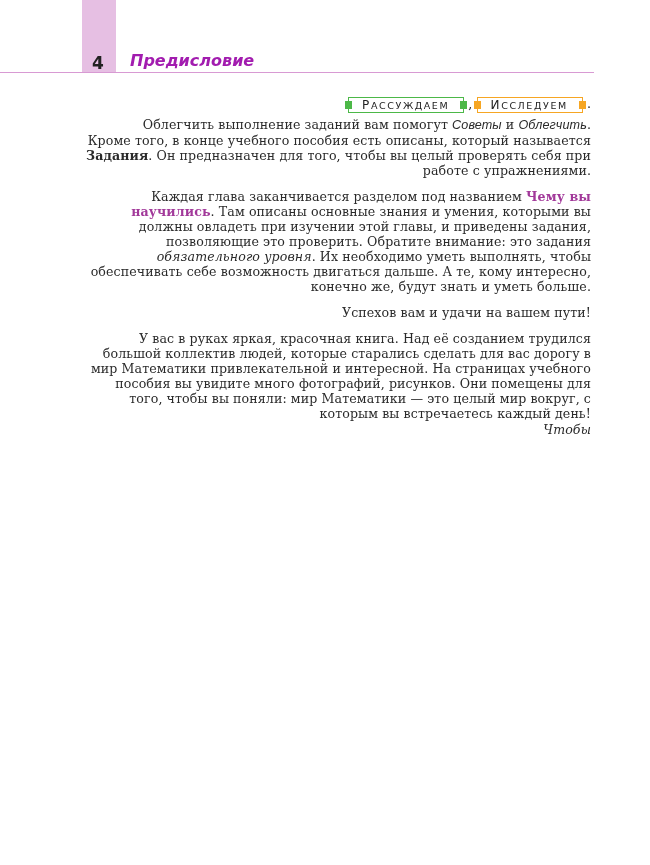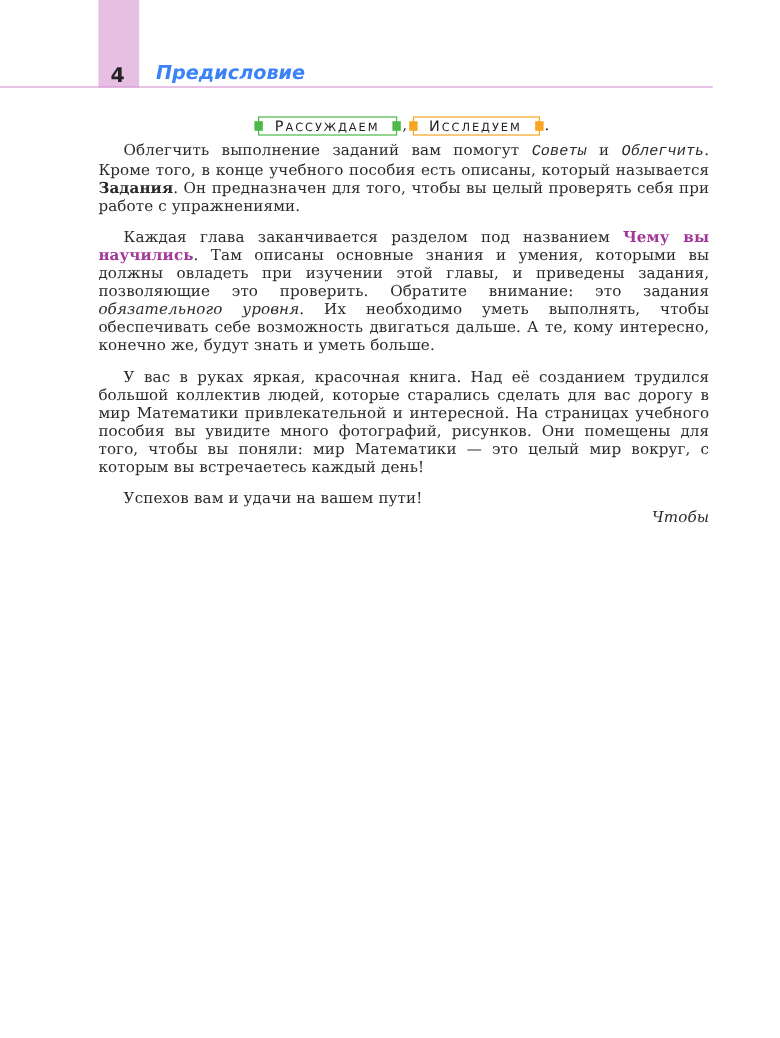--- a/index.html
+++ b/index.html
@@ -33,21 +33,21 @@
       color: #222;
     }
     .section-title {
       position: absolute;
       left: 130px;
       top: 51px;
       font-family: "DejaVu Sans", sans-serif;
       font-style: italic;
       font-weight: bold;
       font-size: 16px;
-      color: #3b82f6;
+      color: #a21caf;
       text-align: center;
     }
     .header-rule {
       position: absolute;
       left: 0;
       top: 72px;
       width: 594px;
       height: 1px;
       background: #d89ad3;
     }
@@ -57,20 +57,21 @@
       top: 92px;
       width: 509px;
       font-size: 12.6px;
       line-height: 15px;
       letter-spacing: 0.1px;
       text-align: justify;
     }
     .content p {
       margin: 0;
       text-indent: 21px;
+      text-align: right;
     }
     .gap { margin-top: 11px !important; }
     .badge {
       display: inline-block;
       font-family: "DejaVu Sans", sans-serif;
       font-weight: bold;
       color: #fff;
       font-size: 12px;
       line-height: 16px;
       height: 16px;
@@ -114,21 +115,21 @@
     .heading-tag .sq-r { right: -4px; }
     .tag-green { border-color: #4cb848; }
     .tag-green .sq { background: #4cb848; }
     .tag-orange { border-color: #f6a623; }
     .tag-orange .sq { background: #f6a623; }
     .purple-bold {
       color: #a2399a;
       font-weight: bold;
     }
     .sans-italic {
-      font-family: Liberation Mono, monospace;
+      font-family: Liberation Sans, sans-serif;
       font-style: italic;
     }
     .authors {
       text-align: right;
       text-indent: 0 !important;
       font-style: italic;
       margin-top: 1px !important;
     }
   </style>
 </head>
@@ -143,18 +144,18 @@
 
 
 
 
   <p class="headings-line"><span class="heading-tag tag-green"><span class="sq sq-l"></span><span class="cap">Р</span><span>АССУЖДАЕМ</span><span class="sq sq-r"></span></span><span> , </span><span class="heading-tag tag-orange"><span class="sq sq-l"></span><span class="cap">И</span><span>ССЛЕДУЕМ</span><span class="sq sq-r"></span></span><span> .</span></p>
 
   <p><span>Облегчить выполнение заданий вам помогут </span><span class="sans-italic">Советы</span><span> и </span><span class="sans-italic">Облегчить</span><span>. Кроме того, в конце учебного пособия есть описаны, который называется </span><b>Задания</b><span>. Он предназначен для того, чтобы вы целый проверять себя при работе с упражнениями.</span></p>
 
   <p class="gap"><span>Каждая глава заканчивается разделом под названием </span><span class="purple-bold">Чему вы научились</span><span>. Там описаны основные знания и умения, которыми вы должны овладеть при изучении этой главы, и приведены задания, позволяющие это проверить. Обратите внимание: это задания </span><i>обязательного уровня</i><span>. Их необходимо уметь выполнять, чтобы обеспечивать себе возможность двигаться дальше. А те, кому интересно, конечно же, будут знать и уметь больше.</span></p>
 
+  <p class="gap">Успехов вам и удачи на вашем пути!</p>
+
   <p class="gap">У вас в руках яркая, красочная книга. Над её созданием трудился большой коллектив людей, которые старались сделать для вас дорогу в мир Математики привлекательной и интересной. На страницах учебного пособия вы увидите много фотографий, рисунков. Они помещены для того, чтобы вы поняли: мир Математики — это целый мир вокруг, с которым вы встречаетесь каждый день!</p>
-
-  <p class="gap">Успехов вам и удачи на вашем пути!</p>
 
   <p class="authors">Чтобы</p>
 </div>
 
 </body></html>

